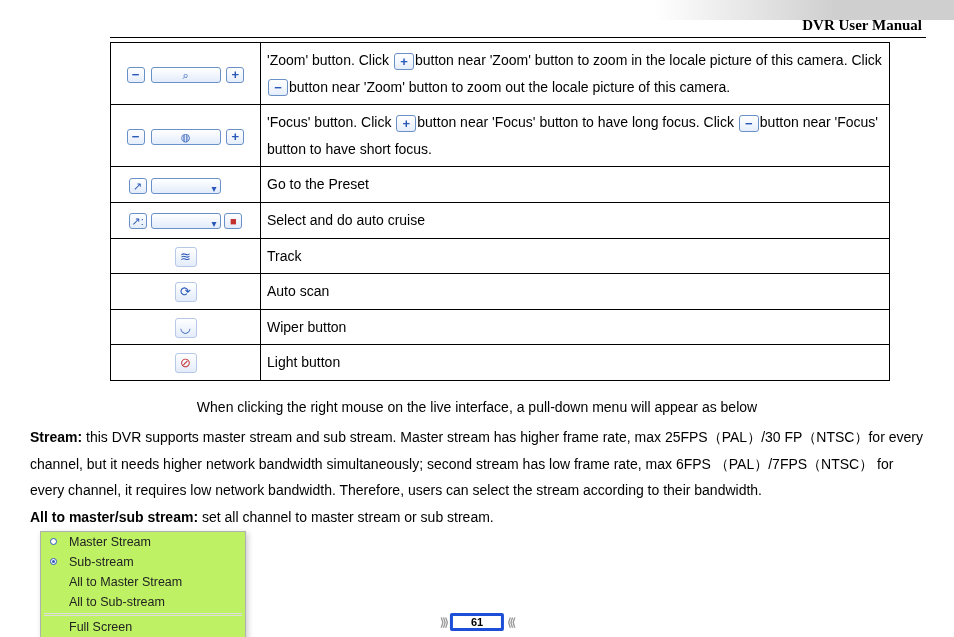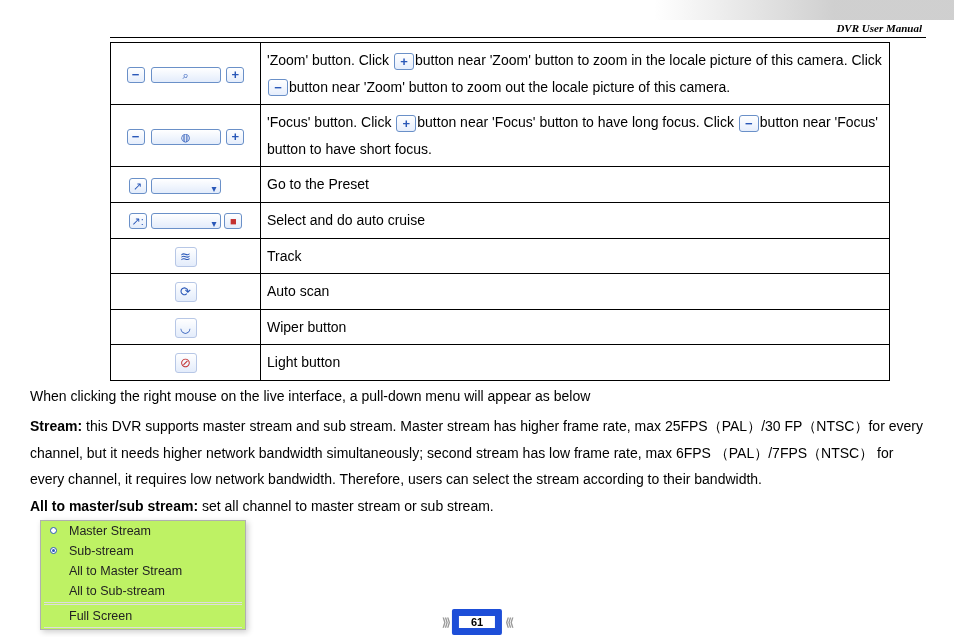--- a/index.html
+++ b/index.html
@@ -17,23 +17,22 @@
   .header {
     position: relative;
     height: 38px;
     border-bottom: 1px solid #000;
     margin: 0 28px 4px 110px;
   }
   .header-title {
     position: absolute;
     right: 4px;
     bottom: 3px;
-    font-style: italic;
     font-weight: bold;
-    font-size: 11px;
+    font-size: 15px;
     font-family: "Times New Roman", serif;
     text-align: center;
   }
   .header-deco {
     position: absolute;
     right: -28px;
     top: 0;
     width: 300px;
     height: 20px;
     background: linear-gradient(90deg, rgba(0,0,0,0) 0%, #777 60%, #777 100%);
@@ -124,21 +123,21 @@
     border-radius:3px;
     background:linear-gradient(#fff,#e6eefc);
     color:#2a58b8;
     font-weight:bold;
     font-size:13px;
     line-height:15px;
     text-align:center;
     vertical-align:middle;
     margin:0 1px;
   }
-  .body-text { margin: 3px 30px 0 30px; line-height: 1.8; }
+  .body-text { margin: 14px 30px 0 30px; line-height: 1.8; text-align: center; }
   .lower { display:flex; margin: 4px 30px 0 30px; flex-direction: column; }
   .left-col { flex: 1; line-height: 1.9; }
   .right-col { width: 300px; padding-left: 10px; }
   .popup {
     width: 206px;
     border: 1px solid #b0b0b0;
     background: #bef264;
     box-shadow: 2px 2px 6px rgba(0,0,0,.2);
     font-size: 12.5px;
     font-family: "Segoe UI", Tahoma, sans-serif;
@@ -162,22 +161,22 @@
   .figcap { font-weight:normal; margin: 8px 0 0 38px; font-size:14px; }
   .pagenum {
     position:absolute;
     bottom: 8px;
     left: 50%;
     transform: translateX(-50%);
     font-size: 11px;
     font-weight: bold;
   }
   .pagenum .ribbon {
-    border:7px solid #1d4ed8;
-    padding: 0 12px;
+    border:3px solid #1d4ed8;
+    padding: 0 18px;
     border-radius: 2px;
     position:relative;
   }
   .pagenum .wing {
     font-family: serif;
     color:#999;
     letter-spacing:-2px;
   }
 </style>
 </head>

